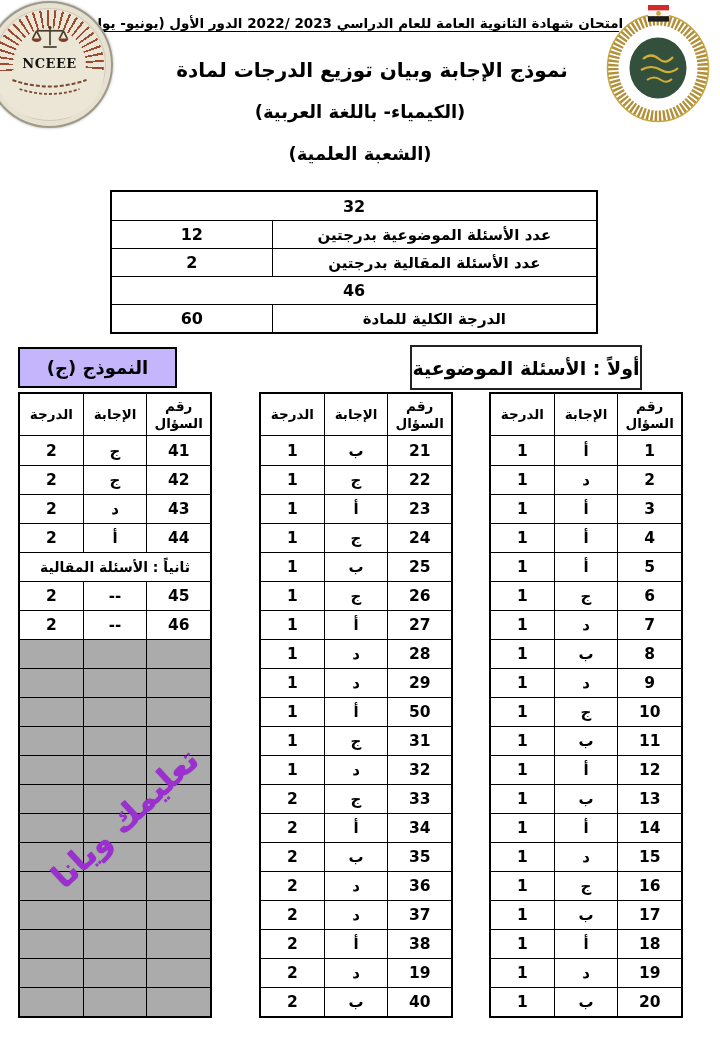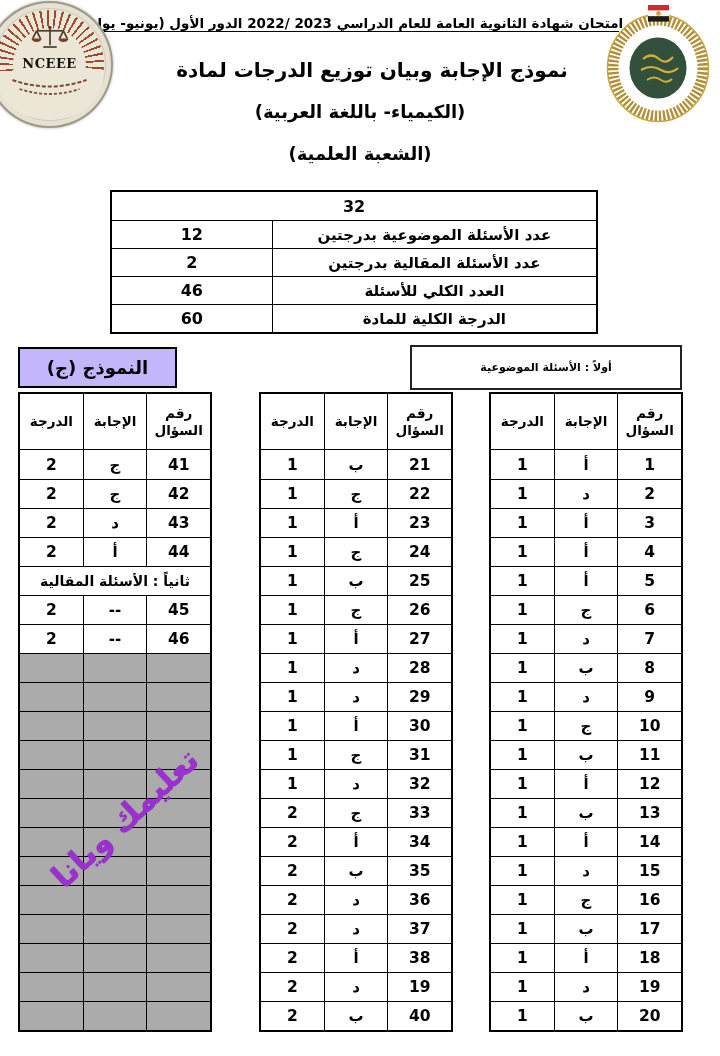--- a/index.html
+++ b/index.html
@@ -40,29 +40,29 @@
   .srow { display:flex; height:28px; }
   .srow + .srow { border-top:1px solid #000; }
   .srow .sl { flex:0 0 67%; border-left:1px solid #000; display:flex; align-items:center;
               justify-content:center; font-weight:bold; font-size:15px; }
   .srow .sv { flex:1; display:flex; align-items:center; justify-content:center;
               font-weight:bold; font-size:16px; }
 
   
   .model-box { position:absolute; top:347px; left:18px; width:159px; height:41px; border:2px solid #000;
                display:flex; align-items:center; justify-content:center; font-weight:bold; font-size:18px; background:#c4b5fd; }
-  .obj-box   { position:absolute; top:345px; left:410px; width:272px; height:45px; border:2px solid #222;
-               display:flex; align-items:center; justify-content:center; font-weight:bold; font-size:11px; background:#fff; }
+  .obj-box   { position:absolute; top:345px; left:410px; width:232px; height:45px; border:2px solid #222;
+               display:flex; align-items:center; justify-content:center; font-weight:bold; font-size:19px; background:#fff; }
 
   
   .anstable { position:absolute; top:392px; width:194px; border:2px solid #000; background:#fff; }
   #table-1-20  { left:489px; }
   #table-21-40 { left:259px; }
   #table-41-46 { left:18px; }
-  .thead { display:flex; height:56px; border-bottom:1px solid #000; }
+  .thead { display:flex; height:42px; border-bottom:1px solid #000; }
   .th { flex:1; display:flex; align-items:center; justify-content:center; text-align:center;
         font-weight:bold; font-size:13.5px; line-height:1.25; padding:1px; }
   .th:not(:last-child), .td:not(:last-child) { border-left:1px solid #000; }
   .tr { display:flex; height:29px; }
   .tr + .tr { border-top:1px solid #000; }
   .td { flex:1; display:flex; align-items:center; justify-content:center; font-weight:bold; font-size:15px; }
   .td.q, .td.s { font-size:15.5px; }
   .section-row { align-items:center; justify-content:center; font-weight:bold; font-size:14px; background:#fff; }
   .empty-row { background:#ababab; }
   .empty-row .td { background:#ababab; }
@@ -139,21 +139,20 @@
     </div>
     <div class="srow">
       <div class="sl">عدد الأسئلة الموضوعية بدرجتين</div>
       <div class="sv">12</div>
     </div>
     <div class="srow">
       <div class="sl">عدد الأسئلة المقالية بدرجتين</div>
       <div class="sv">2</div>
     </div>
     <div class="srow">
-      <div class="sl">العدد الكلي للأسئلة</div>
       <div class="sv">46</div>
     </div>
     <div class="srow">
       <div class="sl">الدرجة الكلية للمادة</div>
       <div class="sv">60</div>
     </div>
   </div>
 
   <div class="model-box">النموذج (ج)</div>
   <div class="obj-box">أولاً : الأسئلة الموضوعية</div>
@@ -314,21 +313,21 @@
           <div class="td q">28</div>
           <div class="td a">د</div>
           <div class="td s">1</div>
         </div>
         <div class="tr">
           <div class="td q">29</div>
           <div class="td a">د</div>
           <div class="td s">1</div>
         </div>
         <div class="tr">
-          <div class="td q">30</div>
+          <div class="td q">50</div>
           <div class="td a">أ</div>
           <div class="td s">1</div>
         </div>
         <div class="tr">
           <div class="td q">31</div>
           <div class="td a">ج</div>
           <div class="td s">1</div>
         </div>
         <div class="tr">
           <div class="td q">32</div>

